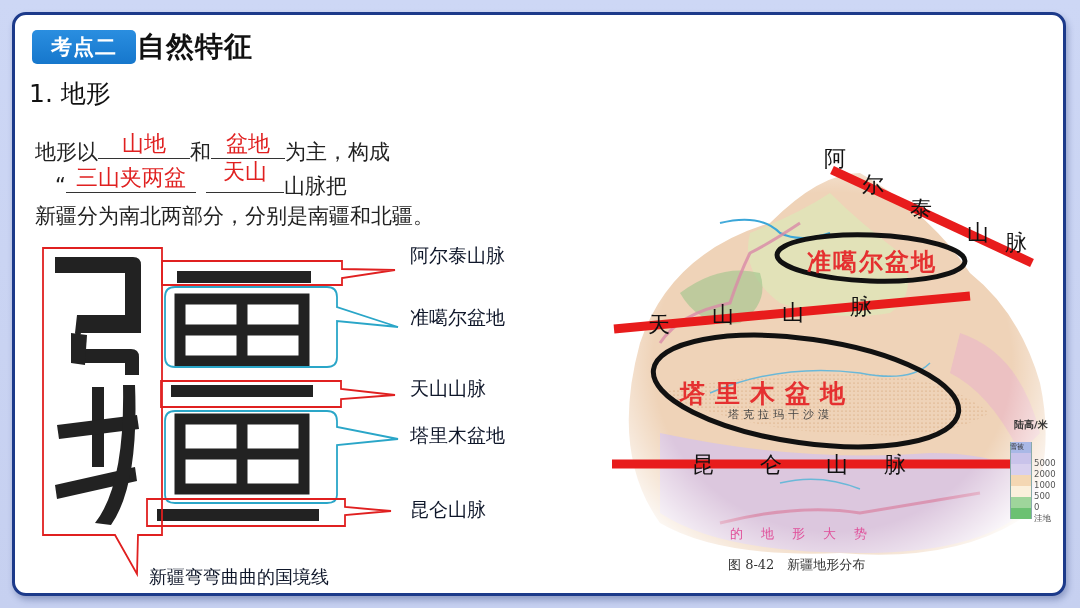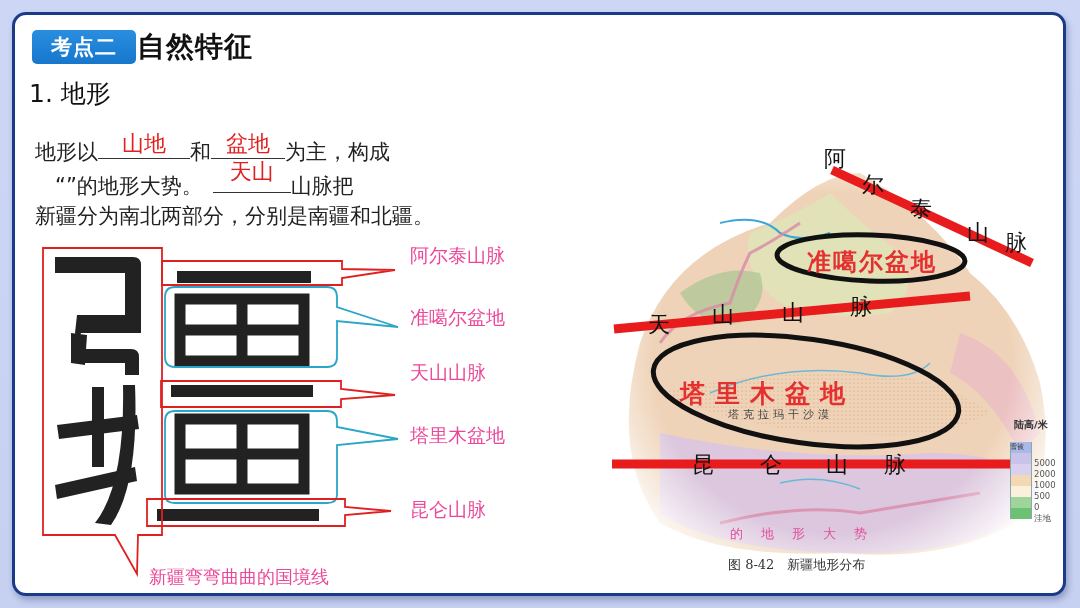--- a/index.html
+++ b/index.html
@@ -40,21 +40,21 @@
   .blank {
     display: inline-block; position: relative; border-bottom: 1.5px solid #333;
     text-align: center; height: 26px; vertical-align: baseline;
   }
   .blank .ans {
     position: absolute; left: 0; right: 0; bottom: 2px; color: #e02020; font-size: 22px;
     line-height: 24px; white-space: nowrap;
   }
   .char-area { position: absolute; left: 0; top: 0; width: 560px; height: 584px; }
   .label {
-    position: absolute; font-size: 19px; color: #ec4899; white-space: nowrap; line-height: 24px;
+    position: absolute; font-size: 19px; color: #0f172a; white-space: nowrap; line-height: 24px;
   }
   .mapbox { position: absolute; left: 585px; top: 118px; width: 465px; height: 440px; }
   .map-label {
     position: absolute; font-size: 22px; color: #111; line-height: 24px;
   }
   .map-red {
     position: absolute; font-size: 24px; color: #e53030; font-weight: bold; letter-spacing: 2px;
     line-height: 26px; white-space: nowrap;
   }
   .caption {
@@ -75,21 +75,21 @@
   <div class="badge">考点二</div>
   <div class="section-title">自然特征</div>
 
   <div class="subheading">1. 地形</div>
 
   <div class="para">
     <div>
       <span>地形以</span><span class="blank" style="width:92px"><span class="ans">山地</span></span><span>和</span><span class="blank" style="width:74px"><span class="ans">盆地</span></span><span>为主，构成</span>
     </div>
     <div>
-      <span style="margin-left:20px">“</span><span>”的地形大势。</span><span class="blank" style="width:78px; margin-left:10px"><span class="ans" style="bottom:8px">天山</span></span><span>山脉把</span>
+      <span style="margin-left:20px">“</span><span class="blank" style="width:130px"><span class="ans">三山夹两盆</span></span><span class="blank" style="width:78px; margin-left:10px"><span class="ans" style="bottom:8px">天山</span></span><span>山脉把</span>
     </div>
     <div>新疆分为南北两部分，分别是南疆和北疆。</div>
   </div>
 
   <div class="char-area">
     <svg width="560" height="584" style="position:absolute;left:0;top:0">
 
       <g fill="#222">
         <path d="M40,242 L118,242 Q126,242 126,250 L126,318 L66,318 L60,334 L116,334 Q124,334 124,342 L124,360 L110,360 L110,348 L70,348 L66,332 L60,318 L62,300 L110,300 L110,258 L40,258 Z"></path>
         <path d="M56,318 L72,320 L70,350 L56,348 Z"></path>
@@ -129,21 +129,21 @@
 
       <path d="M150,406 Q150,396 160,396 L312,396 Q322,396 322,406 L322,412 L383,424 L322,430 L322,480 Q322,488 312,488 L160,488 Q150,488 150,480 Z" fill="none" stroke="#2aa6c8" stroke-width="1.8"></path>
 
       <path d="M132,484 L330,484 L330,492 L376,496 L330,500 L330,511 L132,511 Z" fill="none" stroke="#e02020" stroke-width="1.8"></path>
 
       <path d="M28,233 L147,233 L147,520 L123,520 L122,559 L100,520 L28,520 Z" fill="none" stroke="#e02020" stroke-width="1.8"></path>
     </svg>
 
     <div class="label" style="left:395px; top:228px">阿尔泰山脉</div>
     <div class="label" style="left:395px; top:290px">准噶尔盆地</div>
-    <div class="label" style="left:395px; top:345px">天山山脉</div>
+    <div class="label" style="left:395px; top:361px">天山山脉</div>
     <div class="label" style="left:395px; top:408px">塔里木盆地</div>
     <div class="label" style="left:395px; top:482px">昆仑山脉</div>
     <div class="label" style="left:134px; top:550px; font-size:18px">新疆弯弯曲曲的国境线</div>
   </div>
 
   <div class="mapbox">
     <svg width="465" height="440" style="position:absolute;left:0;top:0">
       <defs>
         <radialGradient id="fade" cx="50%" cy="52%" r="55%">
           <stop offset="70%" stop-color="#fff" stop-opacity="0"></stop>

